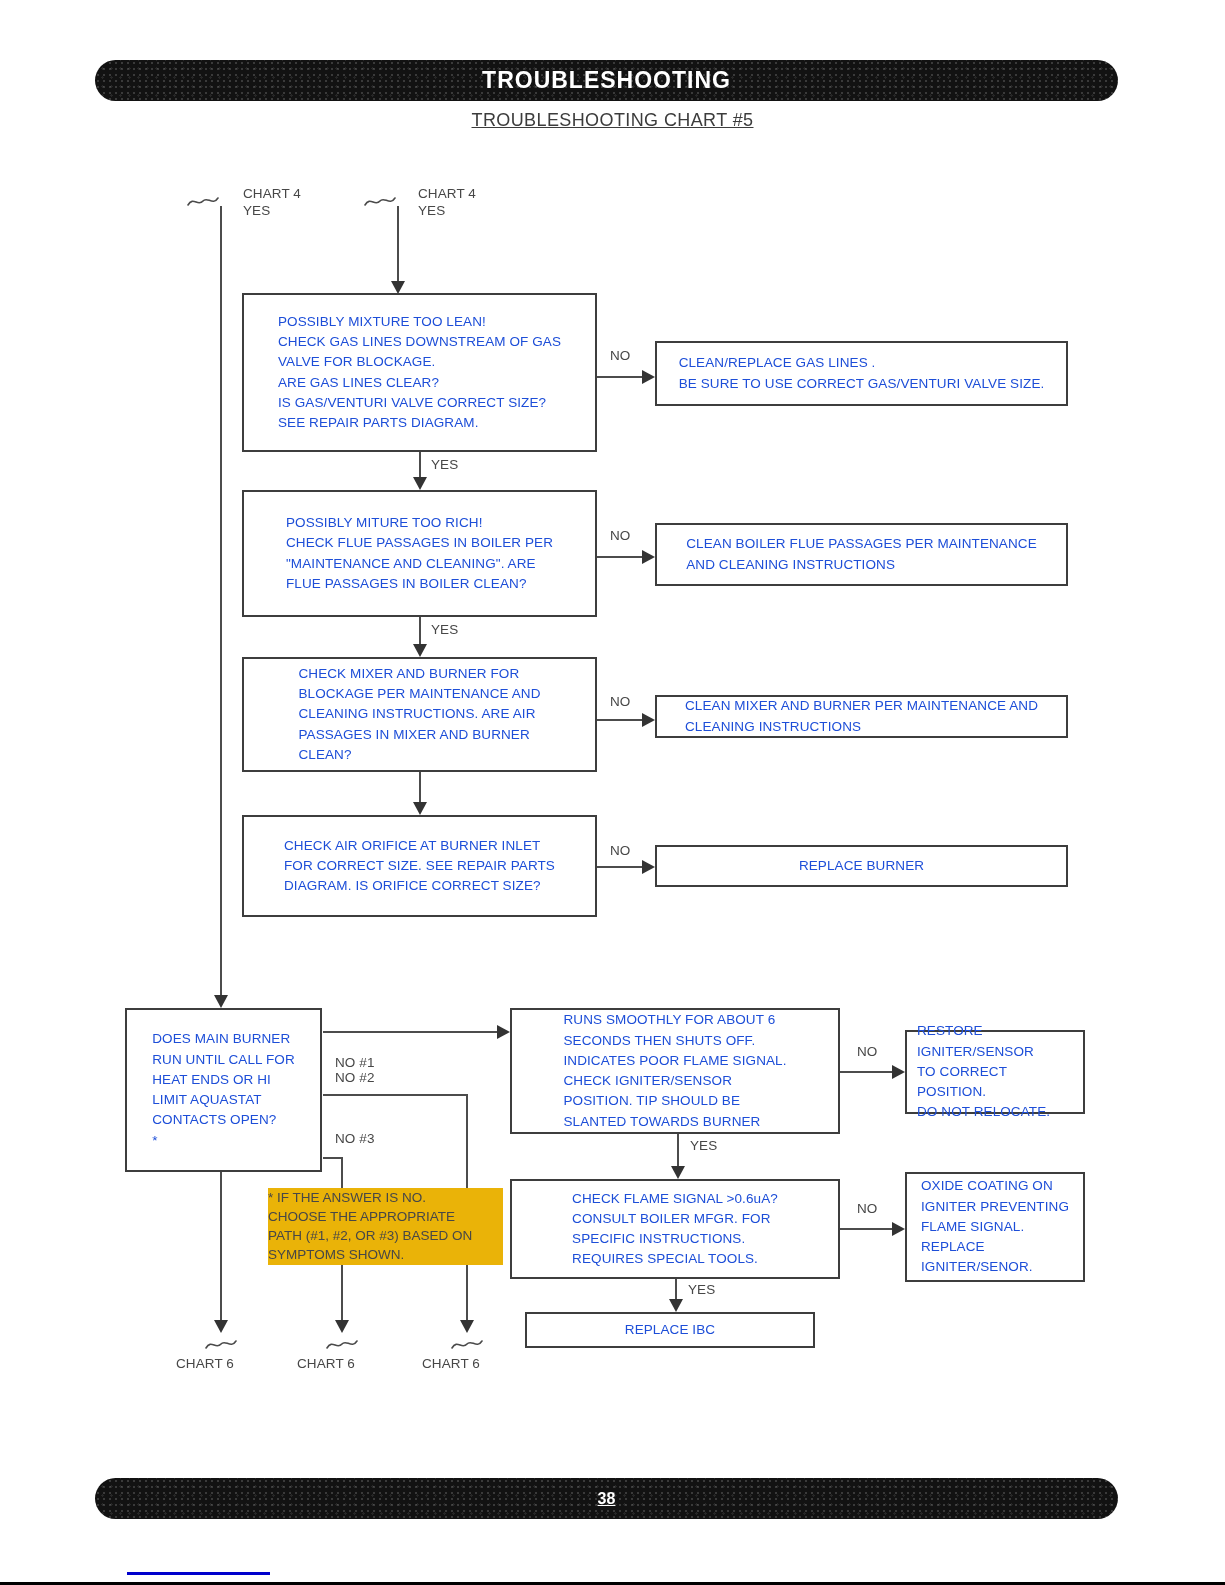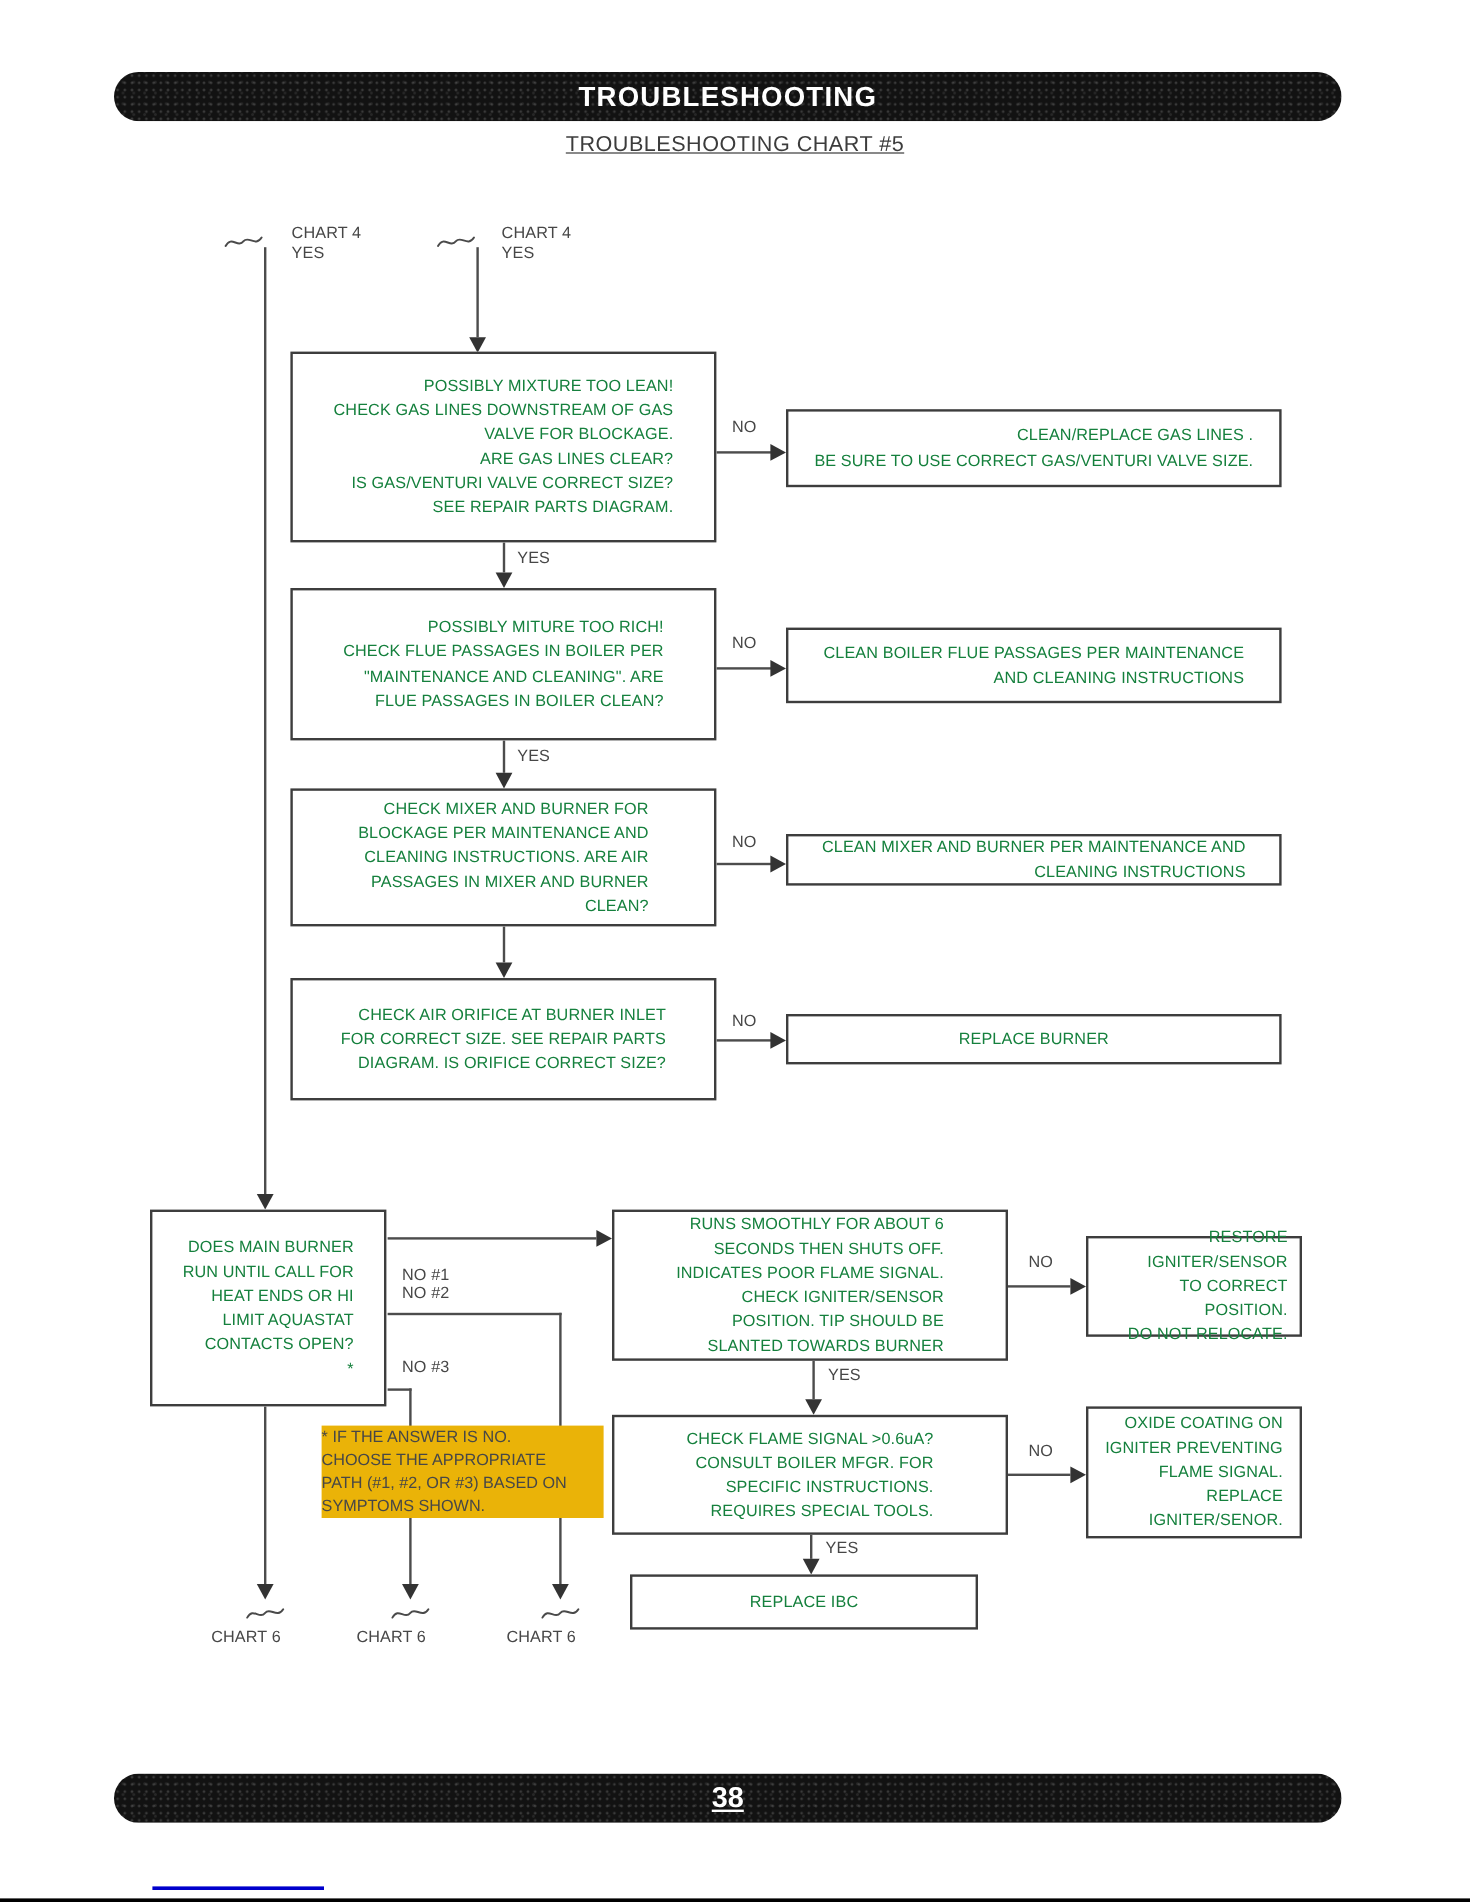--- a/index.html
+++ b/index.html
@@ -9,29 +9,29 @@
   }
   .banner {
     position:absolute; left:95px; width:1023px; height:41px; border-radius:21px;
     background-color:#121212;
     background-image: radial-gradient(rgba(255,255,255,.17) 1px, transparent 1.3px),
                       radial-gradient(rgba(255,255,255,.09) 1px, transparent 1.3px);
     background-size:6px 6px, 9px 9px; background-position:0 0, 3px 4px;
     display:flex; align-items:center; justify-content:center;
   }
   .banner span { color:#ffffff; font-weight:bold; font-size:23px; letter-spacing:1px; }
-  .footer-banner span { font-size:24px; letter-spacing:0;text-decoration:underline; }
+  .footer-banner span { font-size:16px; letter-spacing:0;text-decoration:underline; }
   .subtitle {
     position:absolute; left:0; top:110px; width:100%; text-align:center;
     font-size:18px; letter-spacing:.4px; color:#3c3c3c; text-decoration:underline;
   }
   .fbox {
     position:absolute; border:2px solid #3d3d3d; background:#ffffff; z-index:3;
-    display:flex; align-items:center; justify-content:center; text-align:right;
-    white-space:pre-line; font-size:13.5px; line-height:1.5; color:#15803d;
+    display:flex; align-items:center; justify-content:center; text-align:left;
+    white-space:pre-line; font-size:13.5px; line-height:1.5; color:#1d4ed8;
     padding:4px 10px; box-sizing:border-box; letter-spacing:.1px;
   }
   .lbl { position:absolute; font-size:13.5px; color:#474747; white-space:nowrap; z-index:4; letter-spacing:.1px; }
   .ctr { text-align:center; }
   .vline { position:absolute; width:2px; background:#4c4c4c; z-index:1; }
   .hline { position:absolute; height:2px; background:#4c4c4c; z-index:1; }
   .arr-d { position:absolute; width:0; height:0; z-index:2;
     border-left:7px solid transparent; border-right:7px solid transparent; border-top:13px solid #333333; }
   .arr-r { position:absolute; width:0; height:0; z-index:2;
     border-top:7px solid transparent; border-bottom:7px solid transparent; border-left:13px solid #333333; }
@@ -176,21 +176,21 @@
   <div class="arr-r" style="left:892px;top:1222px;"></div>
   <div class="fbox" style="left:905px;top:1172px;width:180px;height:110px;">OXIDE COATING ON
 IGNITER PREVENTING
 FLAME SIGNAL.
 REPLACE
 IGNITER/SENOR.</div>
 
   <div class="lbl" style="left:688px;top:1282px;">YES</div>
   <div class="vline" style="left:675px;top:1279px;height:20px;"></div>
   <div class="arr-d" style="left:669px;top:1299px;"></div>
-  <div class="fbox" style="left:525px;top:1312px;width:290px;height:46px;">REPLACE IBC</div>
+  <div class="fbox" style="left:525px;top:1312px;width:290px;height:36px;">REPLACE IBC</div>
 
   <div class="arr-d" style="left:214px;top:1320px;"></div>
   <div class="arr-d" style="left:335px;top:1320px;"></div>
   <div class="arr-d" style="left:460px;top:1320px;"></div>
   <svg class="squig" style="left:204px;top:1336px;" width="34" height="16">
       <path d="M2 12 C7 3 12 14 17 8 C21 3 27 13 32 5" stroke="#4a4a4a" stroke-width="1.6" fill="none" stroke-linecap="round"></path>
     </svg>
   <svg class="squig" style="left:325px;top:1336px;" width="34" height="16">
       <path d="M2 12 C7 3 12 14 17 8 C21 3 27 13 32 5" stroke="#4a4a4a" stroke-width="1.6" fill="none" stroke-linecap="round"></path>
     </svg>

